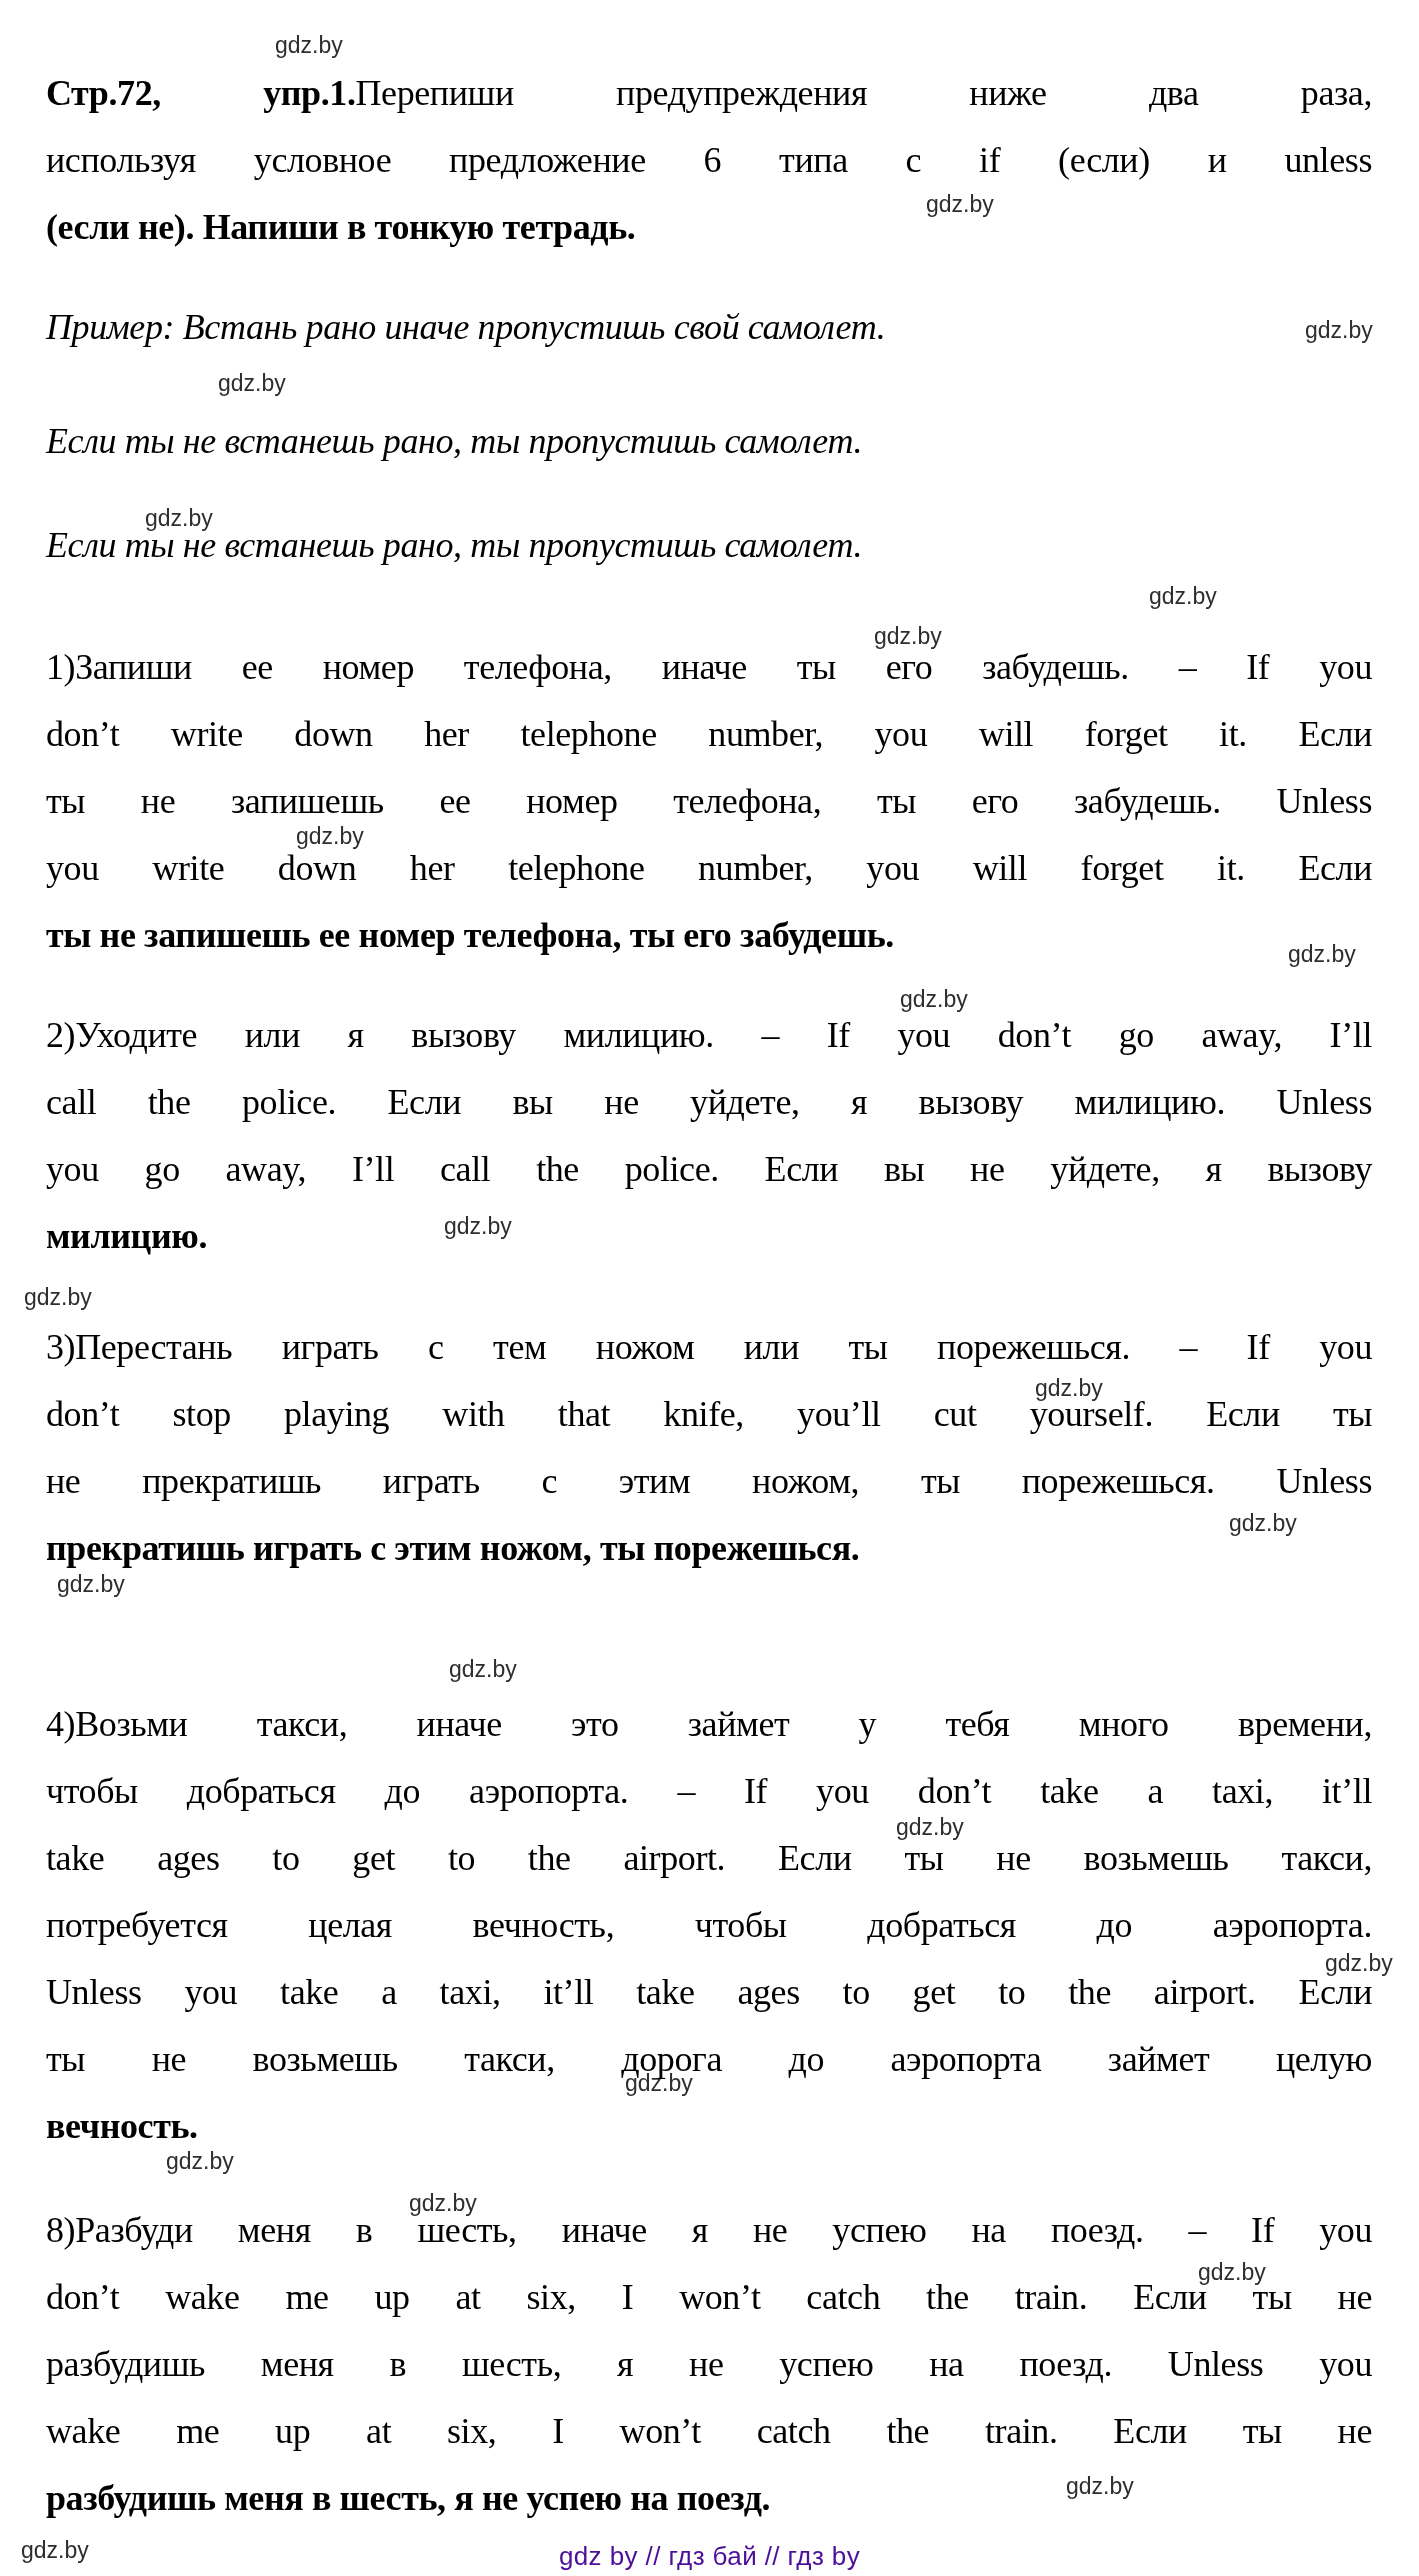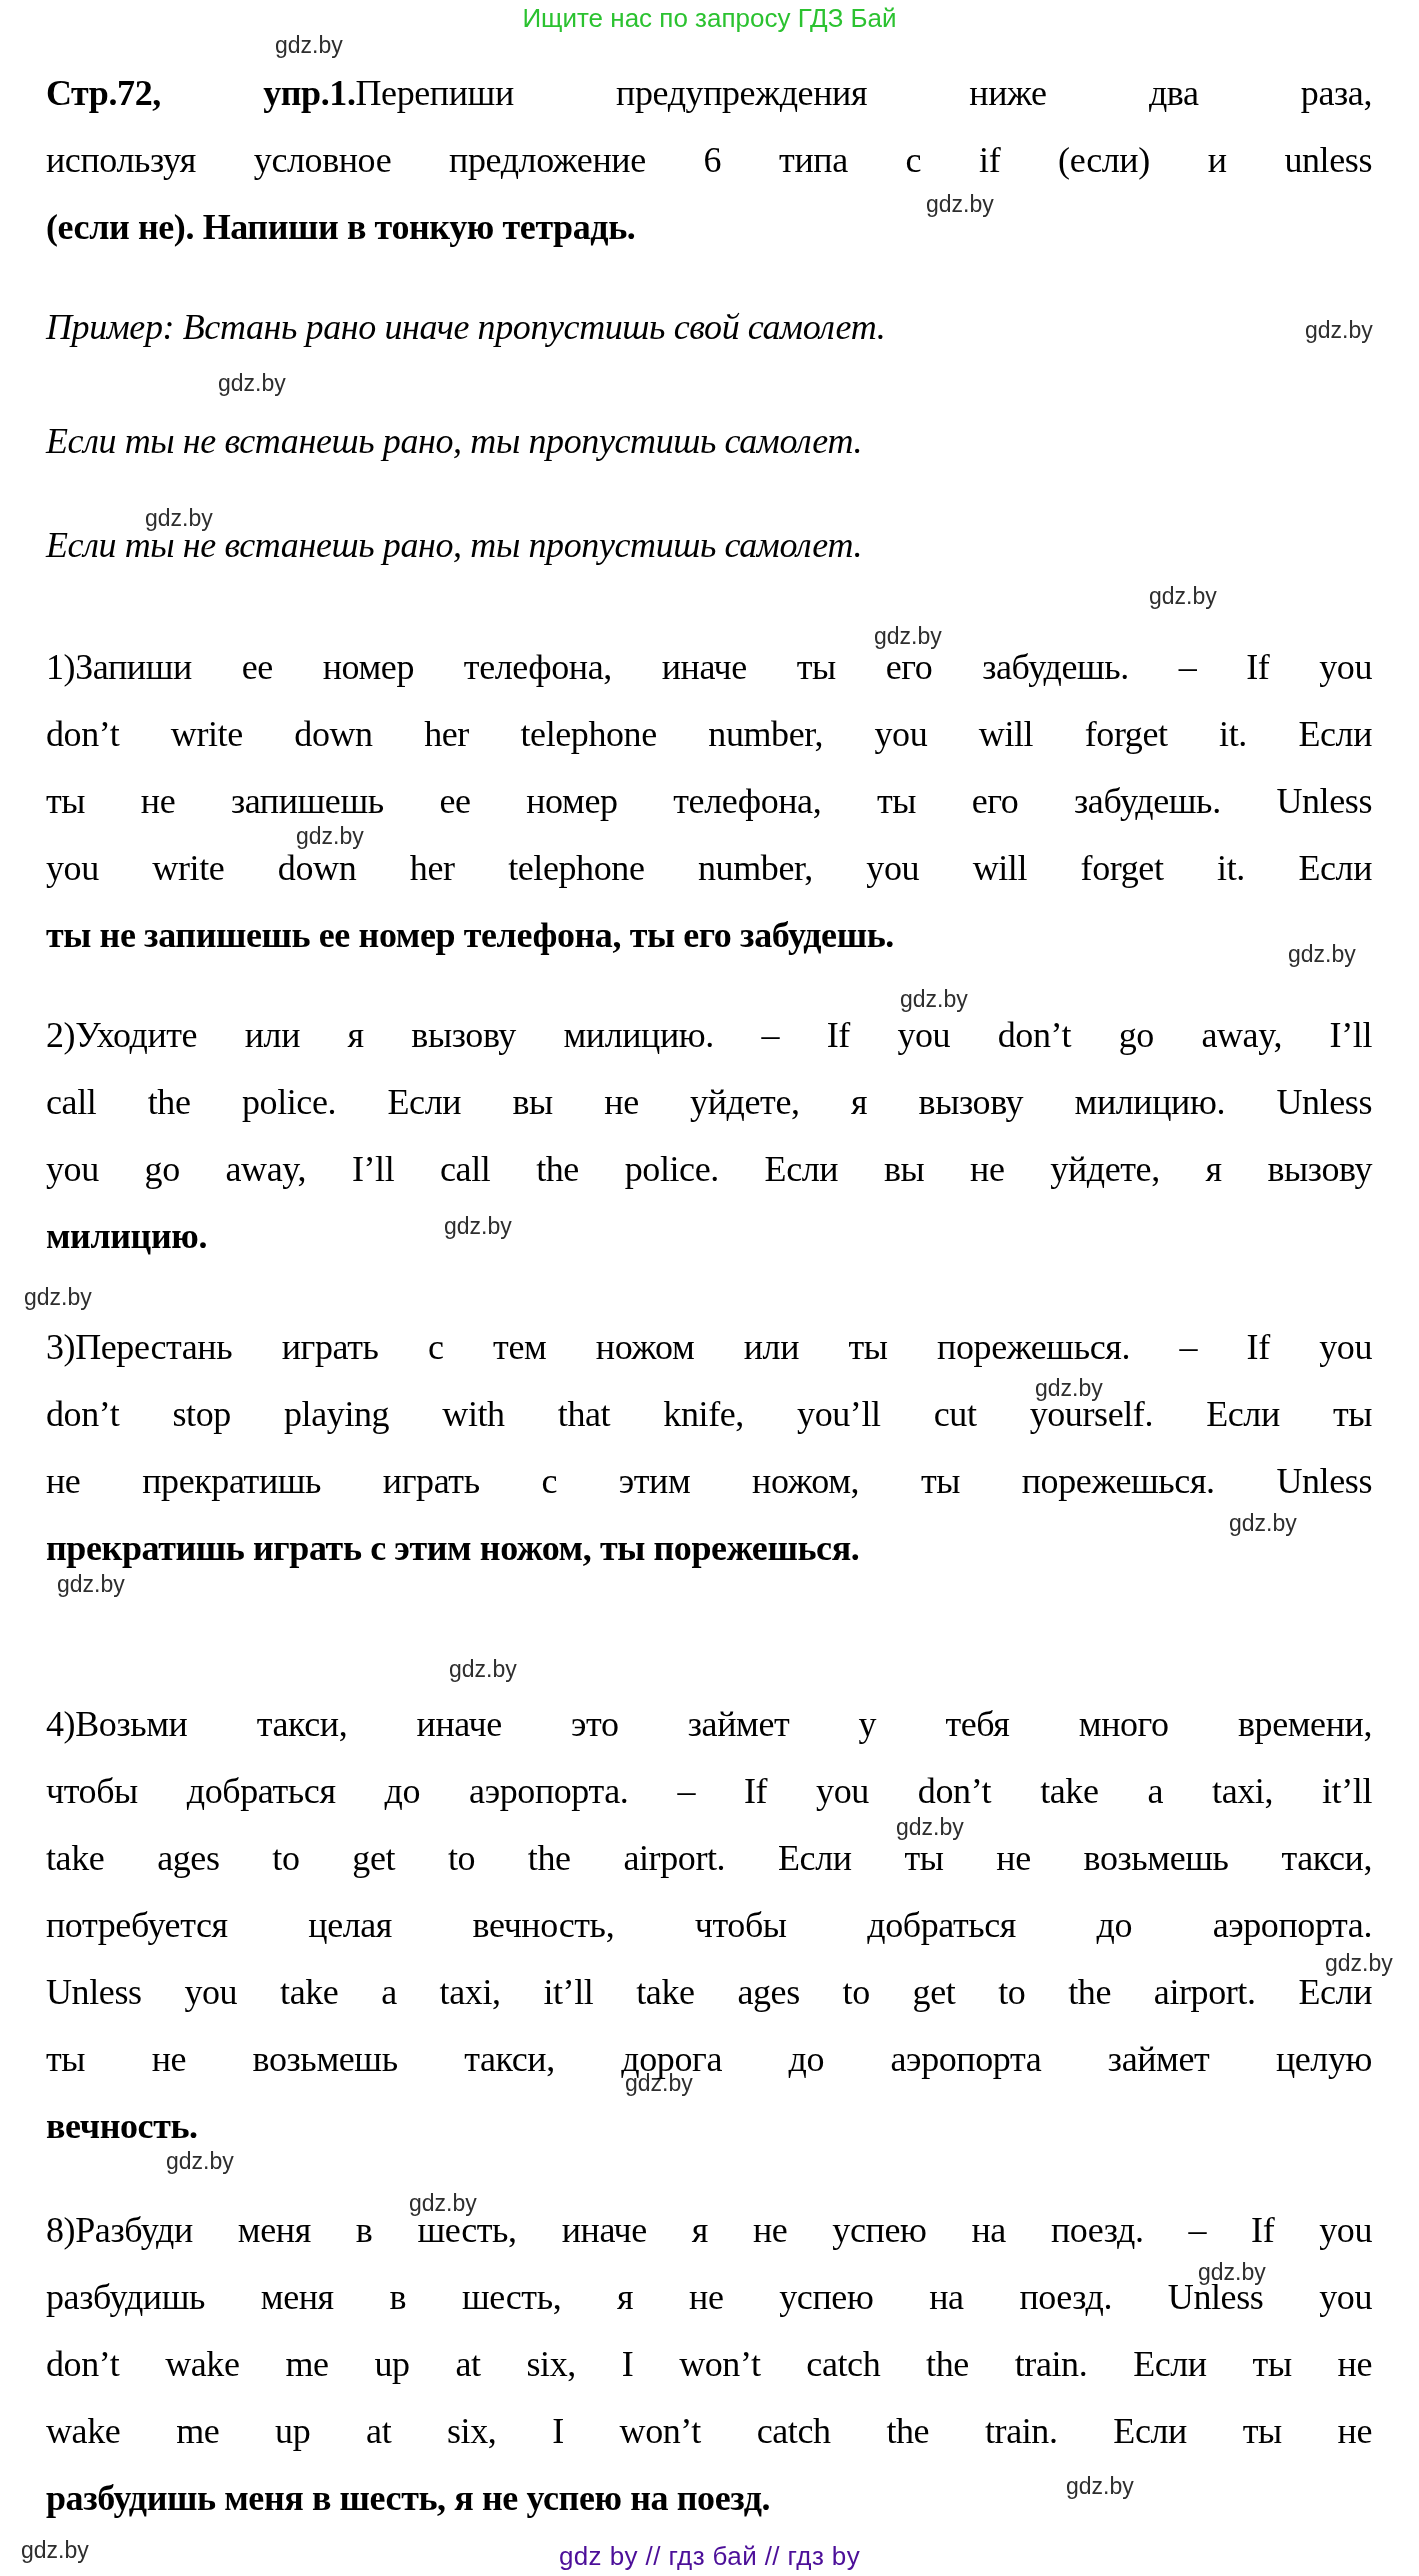--- a/index.html
+++ b/index.html
@@ -56,21 +56,20 @@
     font-weight:500;
     letter-spacing:0.4px;
     color:var(--purple);
   }
 </style>
 </head>
 <body>
 
 <div class="page">
 
-  <div class="green-note">Ищите нас по запросу ГДЗ Бай</div>
 
   <div>
       <span class="wm" style="left: 275px; top: 34px;">gdz.by</span>
       <span class="wm" style="left: 926px; top: 193px;">gdz.by</span>
       <span class="wm" style="left: 1305px; top: 319px;">gdz.by</span>
       <span class="wm" style="left: 218px; top: 372px;">gdz.by</span>
       <span class="wm" style="left: 145px; top: 507px;">gdz.by</span>
       <span class="wm" style="left: 1149px; top: 585px;">gdz.by</span>
       <span class="wm" style="left: 874px; top: 625px;">gdz.by</span>
       <span class="wm" style="left: 296px; top: 825px;">gdz.by</span>
@@ -127,22 +126,22 @@
       <div class="jline">4)Возьми такси, иначе это займет у тебя много времени,</div>
       <div class="jline">чтобы добраться до аэропорта. – If you don’t take a taxi, it’ll</div>
       <div class="jline">take ages to get to the airport. Если ты не возьмешь такси,</div>
       <div class="jline">потребуется целая вечность, чтобы добраться до аэропорта.</div>
       <div class="jline">Unless you take a taxi, it’ll take ages to get to the airport. Если</div>
       <div class="jline">ты не возьмешь такси, дорога до аэропорта займет целую</div>
       <div class="jline last">вечность.</div>
     </div>
   <div class="block" style="top:2197px">
       <div class="jline">8)Разбуди меня в шесть, иначе я не успею на поезд. – If you</div>
+      <div class="jline">don’t wake me up at six, I won’t catch the train. Если ты не</div>
       <div class="jline">разбудишь меня в шесть, я не успею на поезд. Unless you</div>
-      <div class="jline">don’t wake me up at six, I won’t catch the train. Если ты не</div>
       <div class="jline">wake me up at six, I won’t catch the train. Если ты не</div>
       <div class="jline last">разбудишь меня в шесть, я не успею на поезд.</div>
     </div>
 
   <div class="footer">gdz by  //  гдз бай  //  гдз by</div>
 
 </div>
 
 
 </body></html>

